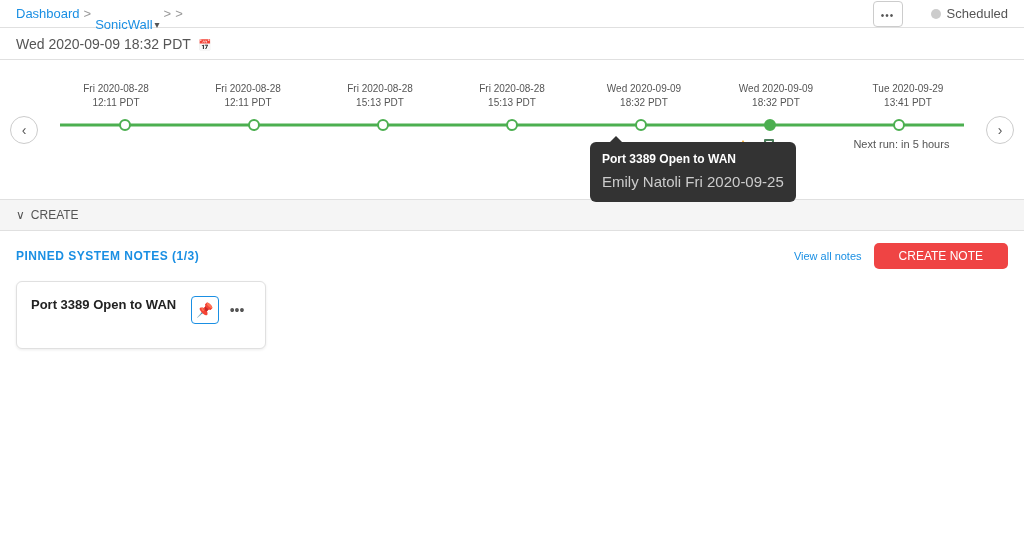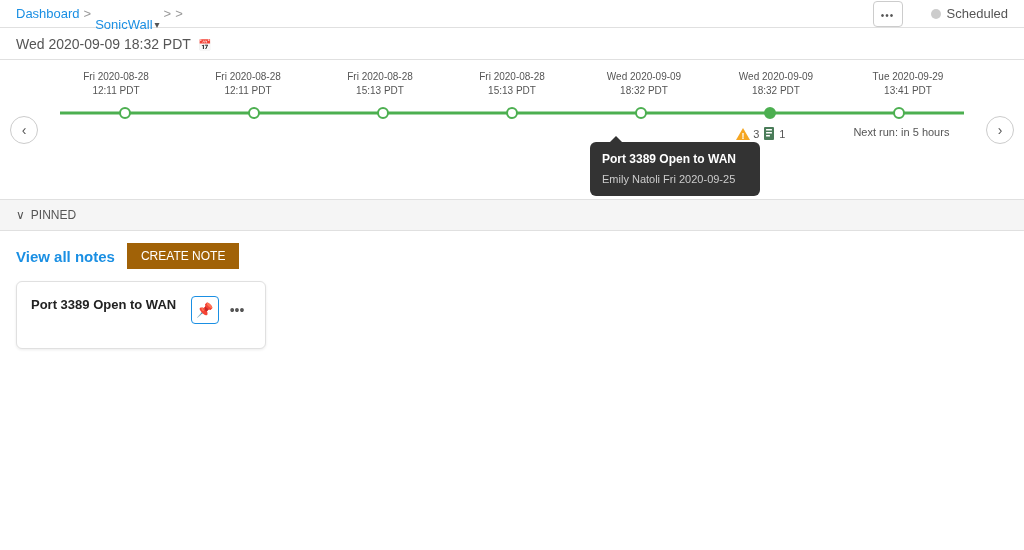--- a/index.html
+++ b/index.html
@@ -46,21 +46,21 @@
       position: absolute; top: 50%; transform: translateY(-50%);
       width: 28px; height: 28px; border-radius: 50%;
       border: 1px solid #ccc; background: #fff;
       cursor: pointer; display: flex; align-items: center; justify-content: center;
       font-size: 14px; color: #555; z-index: 10;
     }
     .nav-left { left: 10px; }
     .nav-right { right: 10px; }
 
     .timeline-wrapper {
-      margin: 0 50px;
+      margin: 12px 50px;
       position: relative;
     }
     .timeline-labels {
       display: flex; justify-content: space-around;
       margin-bottom: 8px;
     }
     .timeline-label { font-size: 10px; color: #555; text-align: center; line-height: 1.4; min-width: 80px; }
 
     .timeline-track {
       position: relative;
@@ -124,24 +124,24 @@
     .notes-toggle { display: flex; align-items: center; gap: 6px; font-size: 12px; color: #555; font-weight: 500; }
 
     
     .pinned-section { padding: 12px 16px; }
     .pinned-header {
       display: flex; align-items: center; justify-content: space-between;
       margin-bottom: 12px;
     }
     .pinned-title { font-size: 12px; color: #1a8fe3; font-weight: 600; letter-spacing: 0.5px; }
     .pinned-actions { display: flex; align-items: center; gap: 12px; }
-    .view-all-link { color: #1a8fe3; font-size: 15px; cursor: pointer; text-decoration: none; font-weight: bold; }
+    .view-all-link { color: #1a8fe3; font-size: 11px; cursor: pointer; text-decoration: none; }
     .create-note-btn {
-      background: #a16207; color: #fff; border: none;
-      border-radius: 0; padding: 6px 14px; font-size: 12px;
+      background: #ef4444; color: #fff; border: none;
+      border-radius: 5px; padding: 6px 25px; font-size: 12px;
       cursor: pointer; font-weight: 500;
     }
 
     
     .note-card {
       background: #fff;
       border: 1px solid #e0e0e0;
       border-radius: 6px;
       padding: 14px;
       width: 250px;
@@ -254,33 +254,34 @@
             <span style="font-size:11px;color:#555;">1</span>
           </span>
         </div>
       </div>
       <div class="timeline-extra-item next-run">Next run: in 5 hours</div>
     </div>
   </div>
 
   <div class="tooltip">
     <div style="font-weight:600;margin-bottom:3px;">Port 3389 Open to WAN</div>
-    <div style="font-size:11px;color:#ccc;">Emily Natoli Fri 2020-09-25</div>
+    <div style="font-size:15px;color:#ccc;">Emily Natoli Fri 2020-09-25</div>
   </div>
 </div>
 
 <div class="notes-section">
   <div class="notes-toggle">
     <span>∨</span>
-    <span>PINNED</span>
+    <span>CREATE</span>
   </div>
 </div>
 
 <div class="pinned-section">
   <div class="pinned-header">
+    <span class="pinned-title">PINNED SYSTEM NOTES (1/3)</span>
     <div class="pinned-actions">
       <a class="view-all-link">View all notes</a>
       <button class="create-note-btn">CREATE NOTE</button>
     </div>
   </div>
 
   <div class="note-card">
     <div class="note-card-header">
       <div class="note-title">Port 3389 Open to WAN</div>
       <div class="note-card-actions">

